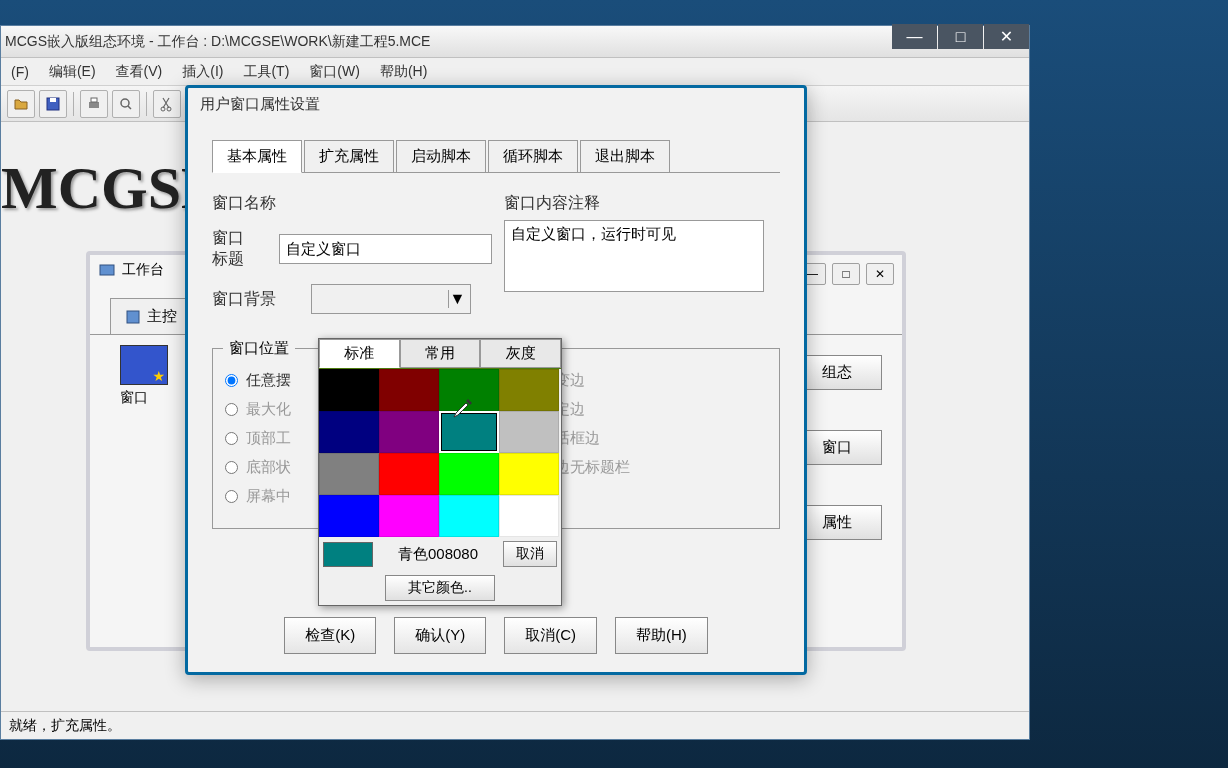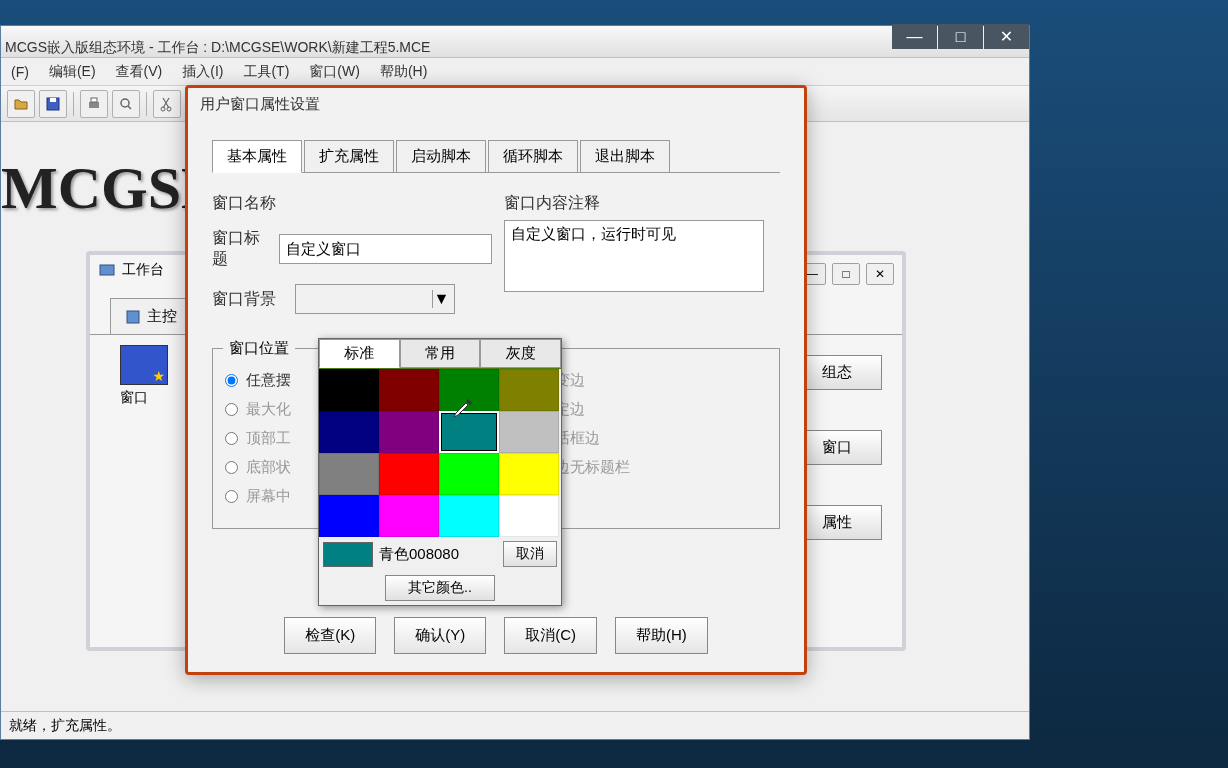--- a/index.html
+++ b/index.html
@@ -1,19 +1,19 @@
 <!DOCTYPE html>
 <html><head>
 <meta charset="utf-8">
 <style>
 * { box-sizing: border-box; margin: 0; padding: 0; font-family: "Microsoft YaHei", sans-serif; }
 body { background: linear-gradient(180deg, #1a4d7a 0%, #0d2840 100%); width: 1228px; height: 768px; position: relative; overflow: hidden; }
 
 .main-window { position: absolute; left: 0; top: 25px; width: 1030px; height: 715px; background: #f0f0f0; border: 1px solid #5a7ea0; }
-.titlebar { height: 32px; background: linear-gradient(180deg, #f8f8f8 0%, #e0e0e0 100%); border-bottom: 1px solid #c0c0c0; display: flex; align-items: flex-end; padding: 0 4px; position: relative; }
+.titlebar { height: 32px; background: linear-gradient(180deg, #f8f8f8 0%, #e0e0e0 100%); border-bottom: 1px solid #c0c0c0; display: flex; align-items: center; padding: 0 4px; position: relative; }
 .titlebar-text { font-size: 14px; color: #333; flex: 1; }
 .titlebar-controls { position: absolute; right: 0; top: -2px; display: flex; }
 .titlebar-btn { width: 45px; height: 25px; background: #4a5562; color: #fff; display: flex; align-items: center; justify-content: center; margin-left: 1px; font-size: 16px; cursor: pointer; }
 .titlebar-btn.close { background: #4a5562; }
 
 .menubar { height: 28px; background: #f0f0f0; display: flex; align-items: center; padding: 0 4px; gap: 8px; font-size: 14px; color: #333; border-bottom: 1px solid #d0d0d0; }
 .menu-item { padding: 2px 6px; cursor: pointer; }
 
 .toolbar { height: 36px; background: linear-gradient(180deg, #f5f5f5 0%, #e5e5e5 100%); display: flex; align-items: center; padding: 0 6px; gap: 4px; border-bottom: 1px solid #c0c0c0; }
 .tool-btn { width: 28px; height: 28px; border: 1px solid #b0b0b0; background: #f0f0f0; display: flex; align-items: center; justify-content: center; border-radius: 2px; cursor: pointer; }
@@ -31,30 +31,30 @@
 .tab-item { padding: 8px 14px; border: 1px solid #999; background: #f0f0f0; display: flex; align-items: center; gap: 6px; font-size: 15px; margin-bottom: -1px; }
 
 .side-buttons { position: absolute; right: 20px; top: 100px; display: flex; flex-direction: column; gap: 40px; }
 .side-btn { width: 90px; height: 35px; border: 1px solid #888; background: linear-gradient(180deg, #fff 0%, #e0e0e0 100%); font-size: 15px; cursor: pointer; }
 
 .content-area { position: absolute; left: 30px; top: 90px; }
 .content-icon { width: 48px; height: 40px; background: #3355cc; border: 1px solid #333; position: relative; }
 .content-icon::after { content: "★"; position: absolute; right: 2px; bottom: 0; color: #ffcc00; font-size: 14px; }
 .content-label { font-size: 14px; margin-top: 4px; }
 
-.dialog { position: absolute; left: 185px; top: 85px; width: 622px; height: 590px; background: #f2f2f2; border: 3px solid #c2410c; border-radius: 4px; box-shadow: 0 4px 20px rgba(0,0,0,0.3); }
+.dialog { position: absolute; left: 185px; top: 85px; width: 622px; height: 590px; background: #f2f2f2; border: 3px solid #0369a1; border-radius: 4px; box-shadow: 0 4px 20px rgba(0,0,0,0.3); }
 .dialog-title { height: 32px; display: flex; align-items: center; padding: 0 12px; font-size: 15px; color: #333; }
 .dialog-body { padding: 20px 24px; }
 
 .dlg-tabs { display: flex; border-bottom: 1px solid #999; }
 .dlg-tab { padding: 6px 14px; border: 1px solid #999; background: #f0f0f0; font-size: 15px; margin-right: 2px; margin-bottom: -1px; cursor: pointer; }
 .dlg-tab.active { background: #fff; border-bottom: 1px solid #fff; }
 
 .form-grid { margin-top: 20px; display: grid; grid-template-columns: 280px 1fr; gap: 12px; }
-.form-row { display: flex; align-items: center; gap: 8px; margin-bottom: 14px; }
+.form-row { display: flex; align-items: center; gap: 24px; margin-bottom: 14px; }
 .form-label { font-size: 16px; width: 75px; color: #333; }
 .form-input { flex: 1; height: 30px; border: 1px solid #999; background: #fff; padding: 0 6px; font-size: 15px; }
 .form-textarea { width: 260px; height: 72px; border: 1px solid #999; background: #fff; padding: 4px 6px; font-size: 15px; resize: none; }
 .form-dropdown { width: 160px; height: 30px; border: 1px solid #999; background: #f0f0f0; display: flex; align-items: center; justify-content: flex-end; padding: 0 4px; }
 .dropdown-arrow { width: 18px; height: 18px; display: flex; align-items: center; justify-content: center; border-left: 1px solid #999; }
 
 .group-box { border: 1px solid #999; padding: 12px; position: relative; margin-top: 8px; }
 .group-title { position: absolute; top: -10px; left: 10px; background: #f2f2f2; padding: 0 6px; font-size: 15px; }
 .radio-item { display: flex; align-items: center; gap: 8px; margin: 10px 0; font-size: 15px; color: #999; }
 .radio-item input { margin: 0; }
@@ -62,21 +62,21 @@
 
 .color-picker { position: absolute; left: 318px; top: 338px; width: 244px; background: #f0f0f0; border: 1px solid #666; box-shadow: 2px 2px 8px rgba(0,0,0,0.4); z-index: 100; }
 .cp-tabs { display: flex; border-bottom: 1px solid #4d7c0f; }
 .cp-tab { flex: 1; text-align: center; padding: 4px 0; border: 1px solid #999; background: #e8e8e8; font-size: 15px; cursor: pointer; }
 .cp-tab.active { background: #fff; border-bottom: 1px solid #fff; }
 .cp-grid { display: grid; grid-template-columns: repeat(4, 60px); }
 .cp-cell { width: 60px; height: 42px; cursor: pointer; border: 1px solid rgba(0,0,0,0.1); }
 .cp-cell.selected { border: 2px solid #fff; box-shadow: inset 0 0 0 1px #000; }
 .cp-footer { display: flex; align-items: center; padding: 4px; gap: 6px; }
 .cp-preview { width: 50px; height: 25px; border: 1px solid #666; }
-.cp-label { font-size: 15px; flex: 1; }
+.cp-label { font-size: 15px; flex: 1; text-align: center; }
 .cp-btn { padding: 3px 12px; border: 1px solid #888; background: linear-gradient(180deg,#fff,#e0e0e0); font-size: 14px; cursor: pointer; }
 .cp-other { text-align: center; padding: 4px; }
 
 .dlg-buttons { position: absolute; bottom: 18px; left: 0; right: 0; display: flex; justify-content: center; gap: 18px; }
 .dlg-btn { padding: 8px 20px; border: 1px solid #888; background: linear-gradient(180deg,#fff,#e5e5e5); font-size: 15px; cursor: pointer; }
 
 .statusbar { position: absolute; bottom: 0; left: 0; right: 0; height: 28px; background: #f0f0f0; border-top: 1px solid #c0c0c0; display: flex; align-items: center; padding: 0 8px; font-size: 14px; }
 
 .eyedropper { position: absolute; left: 450px; top: 397px; z-index: 200; pointer-events: none; }
 </style>

